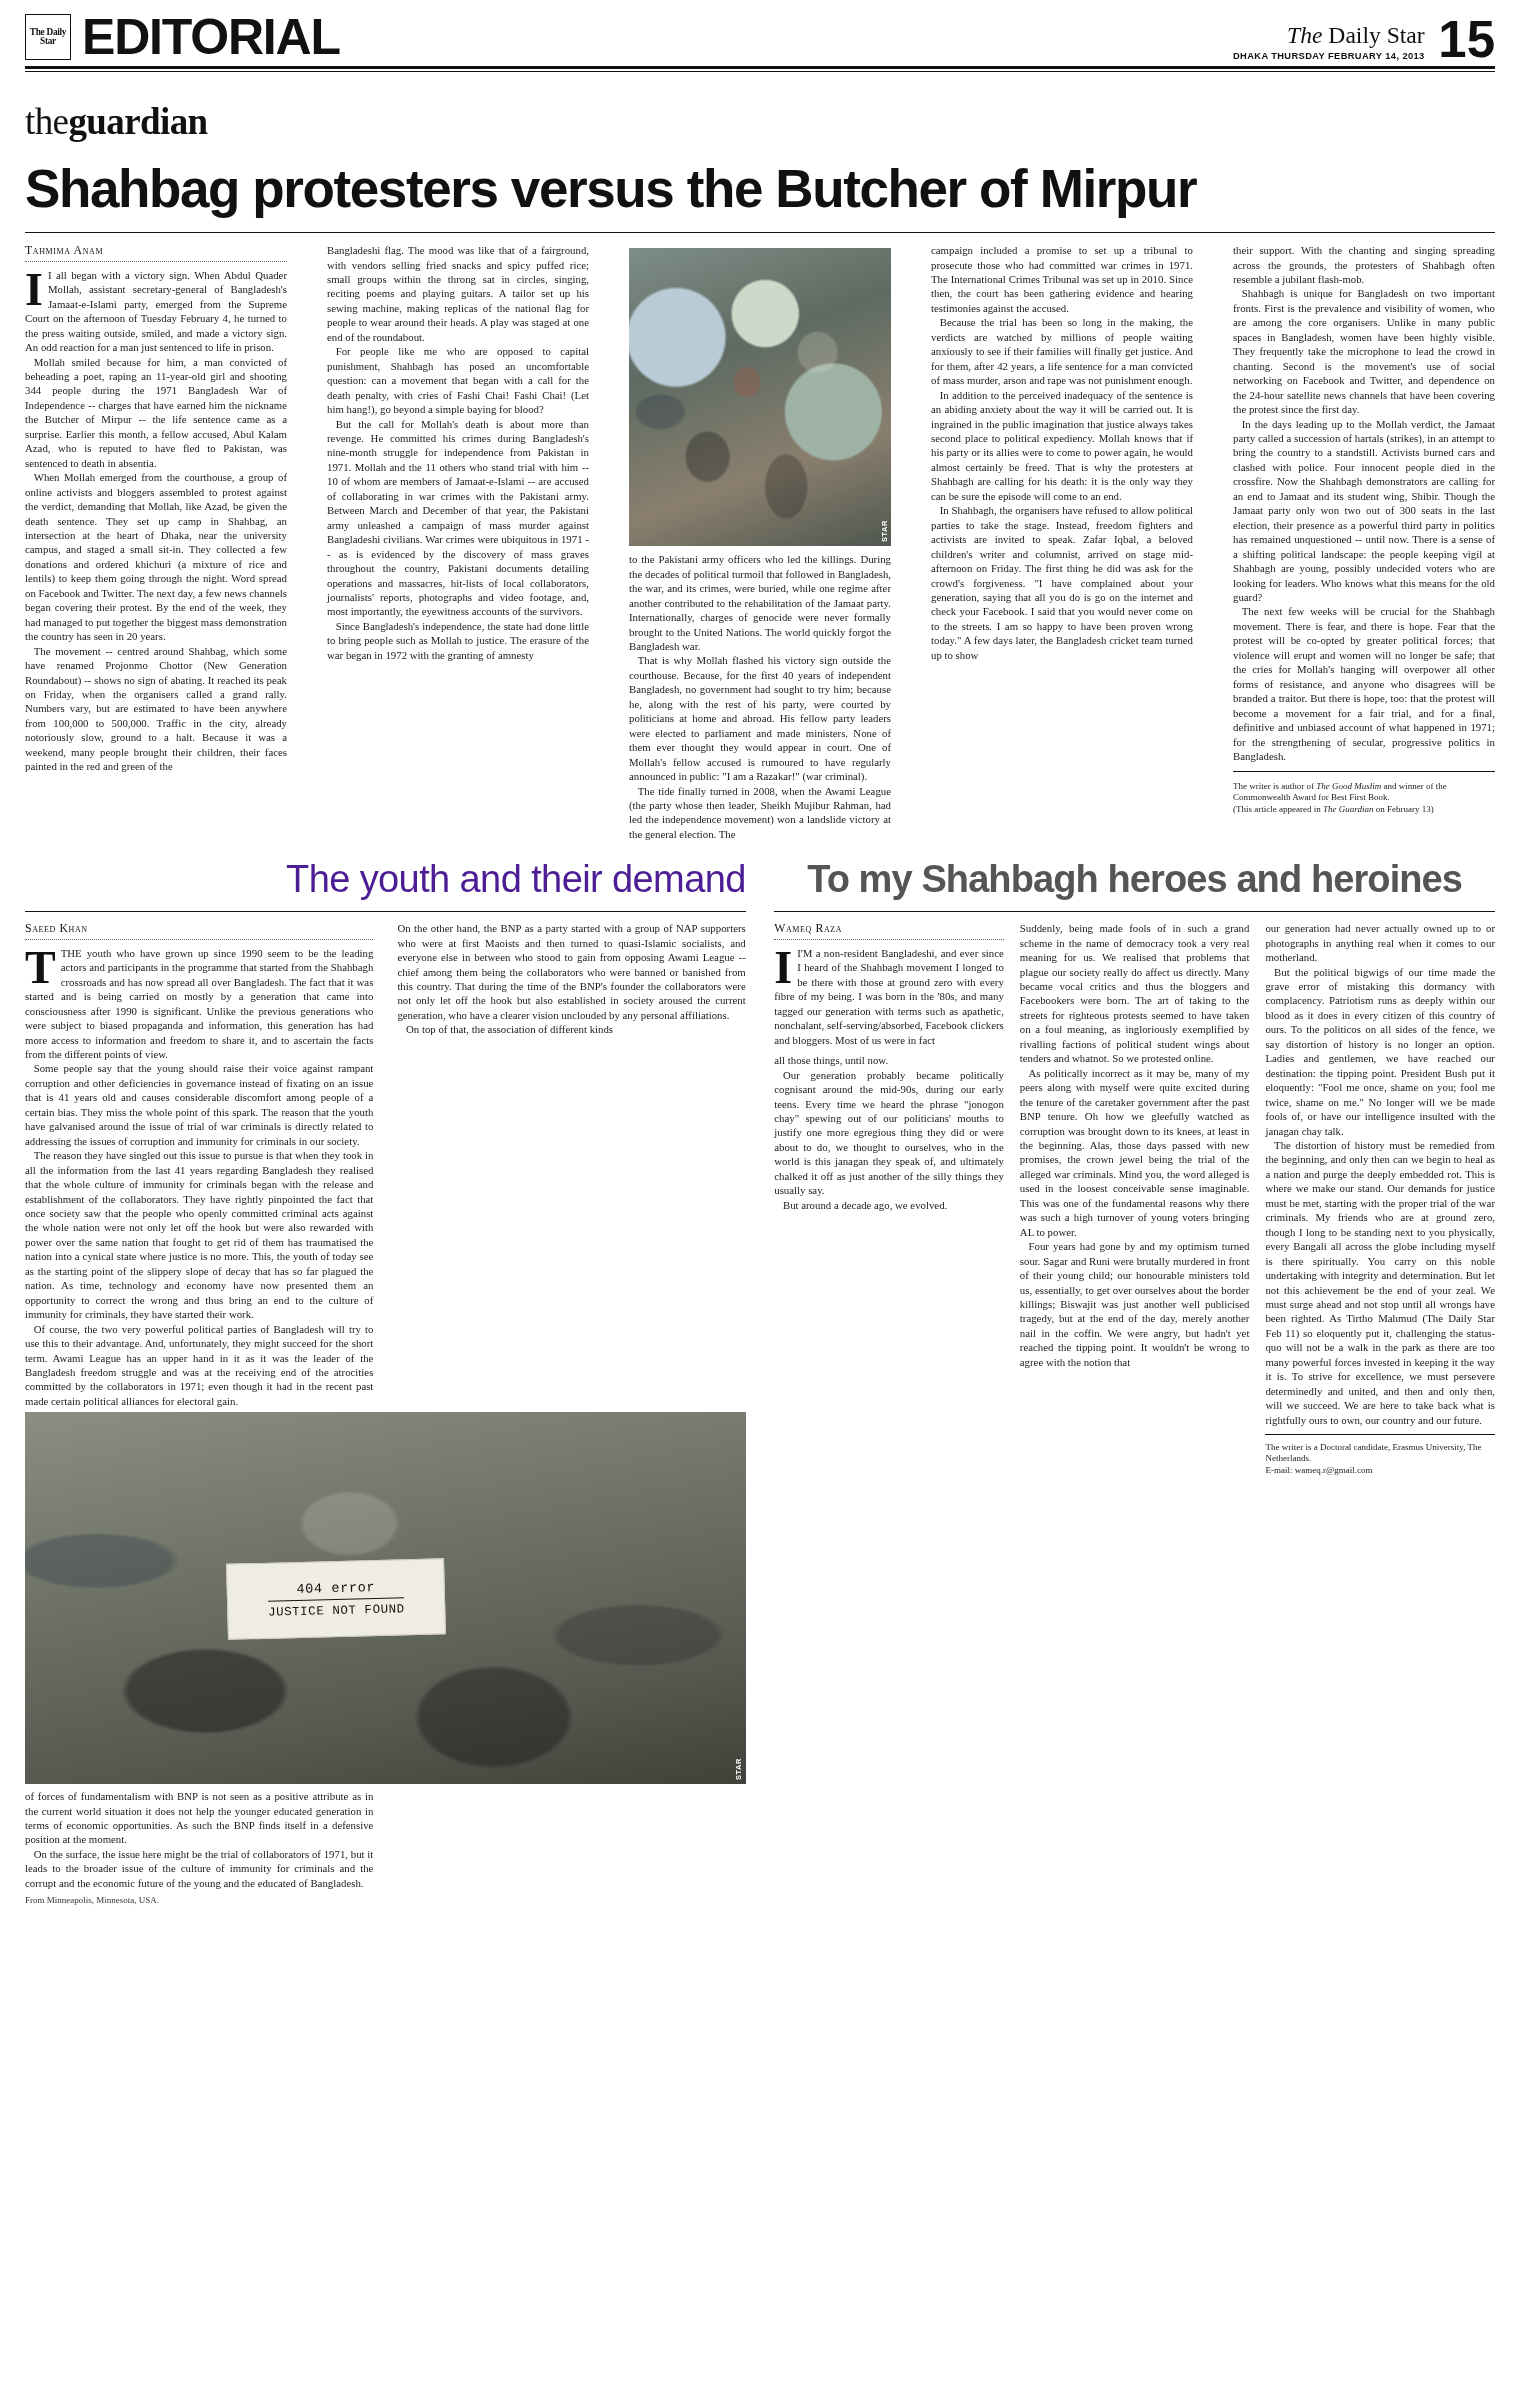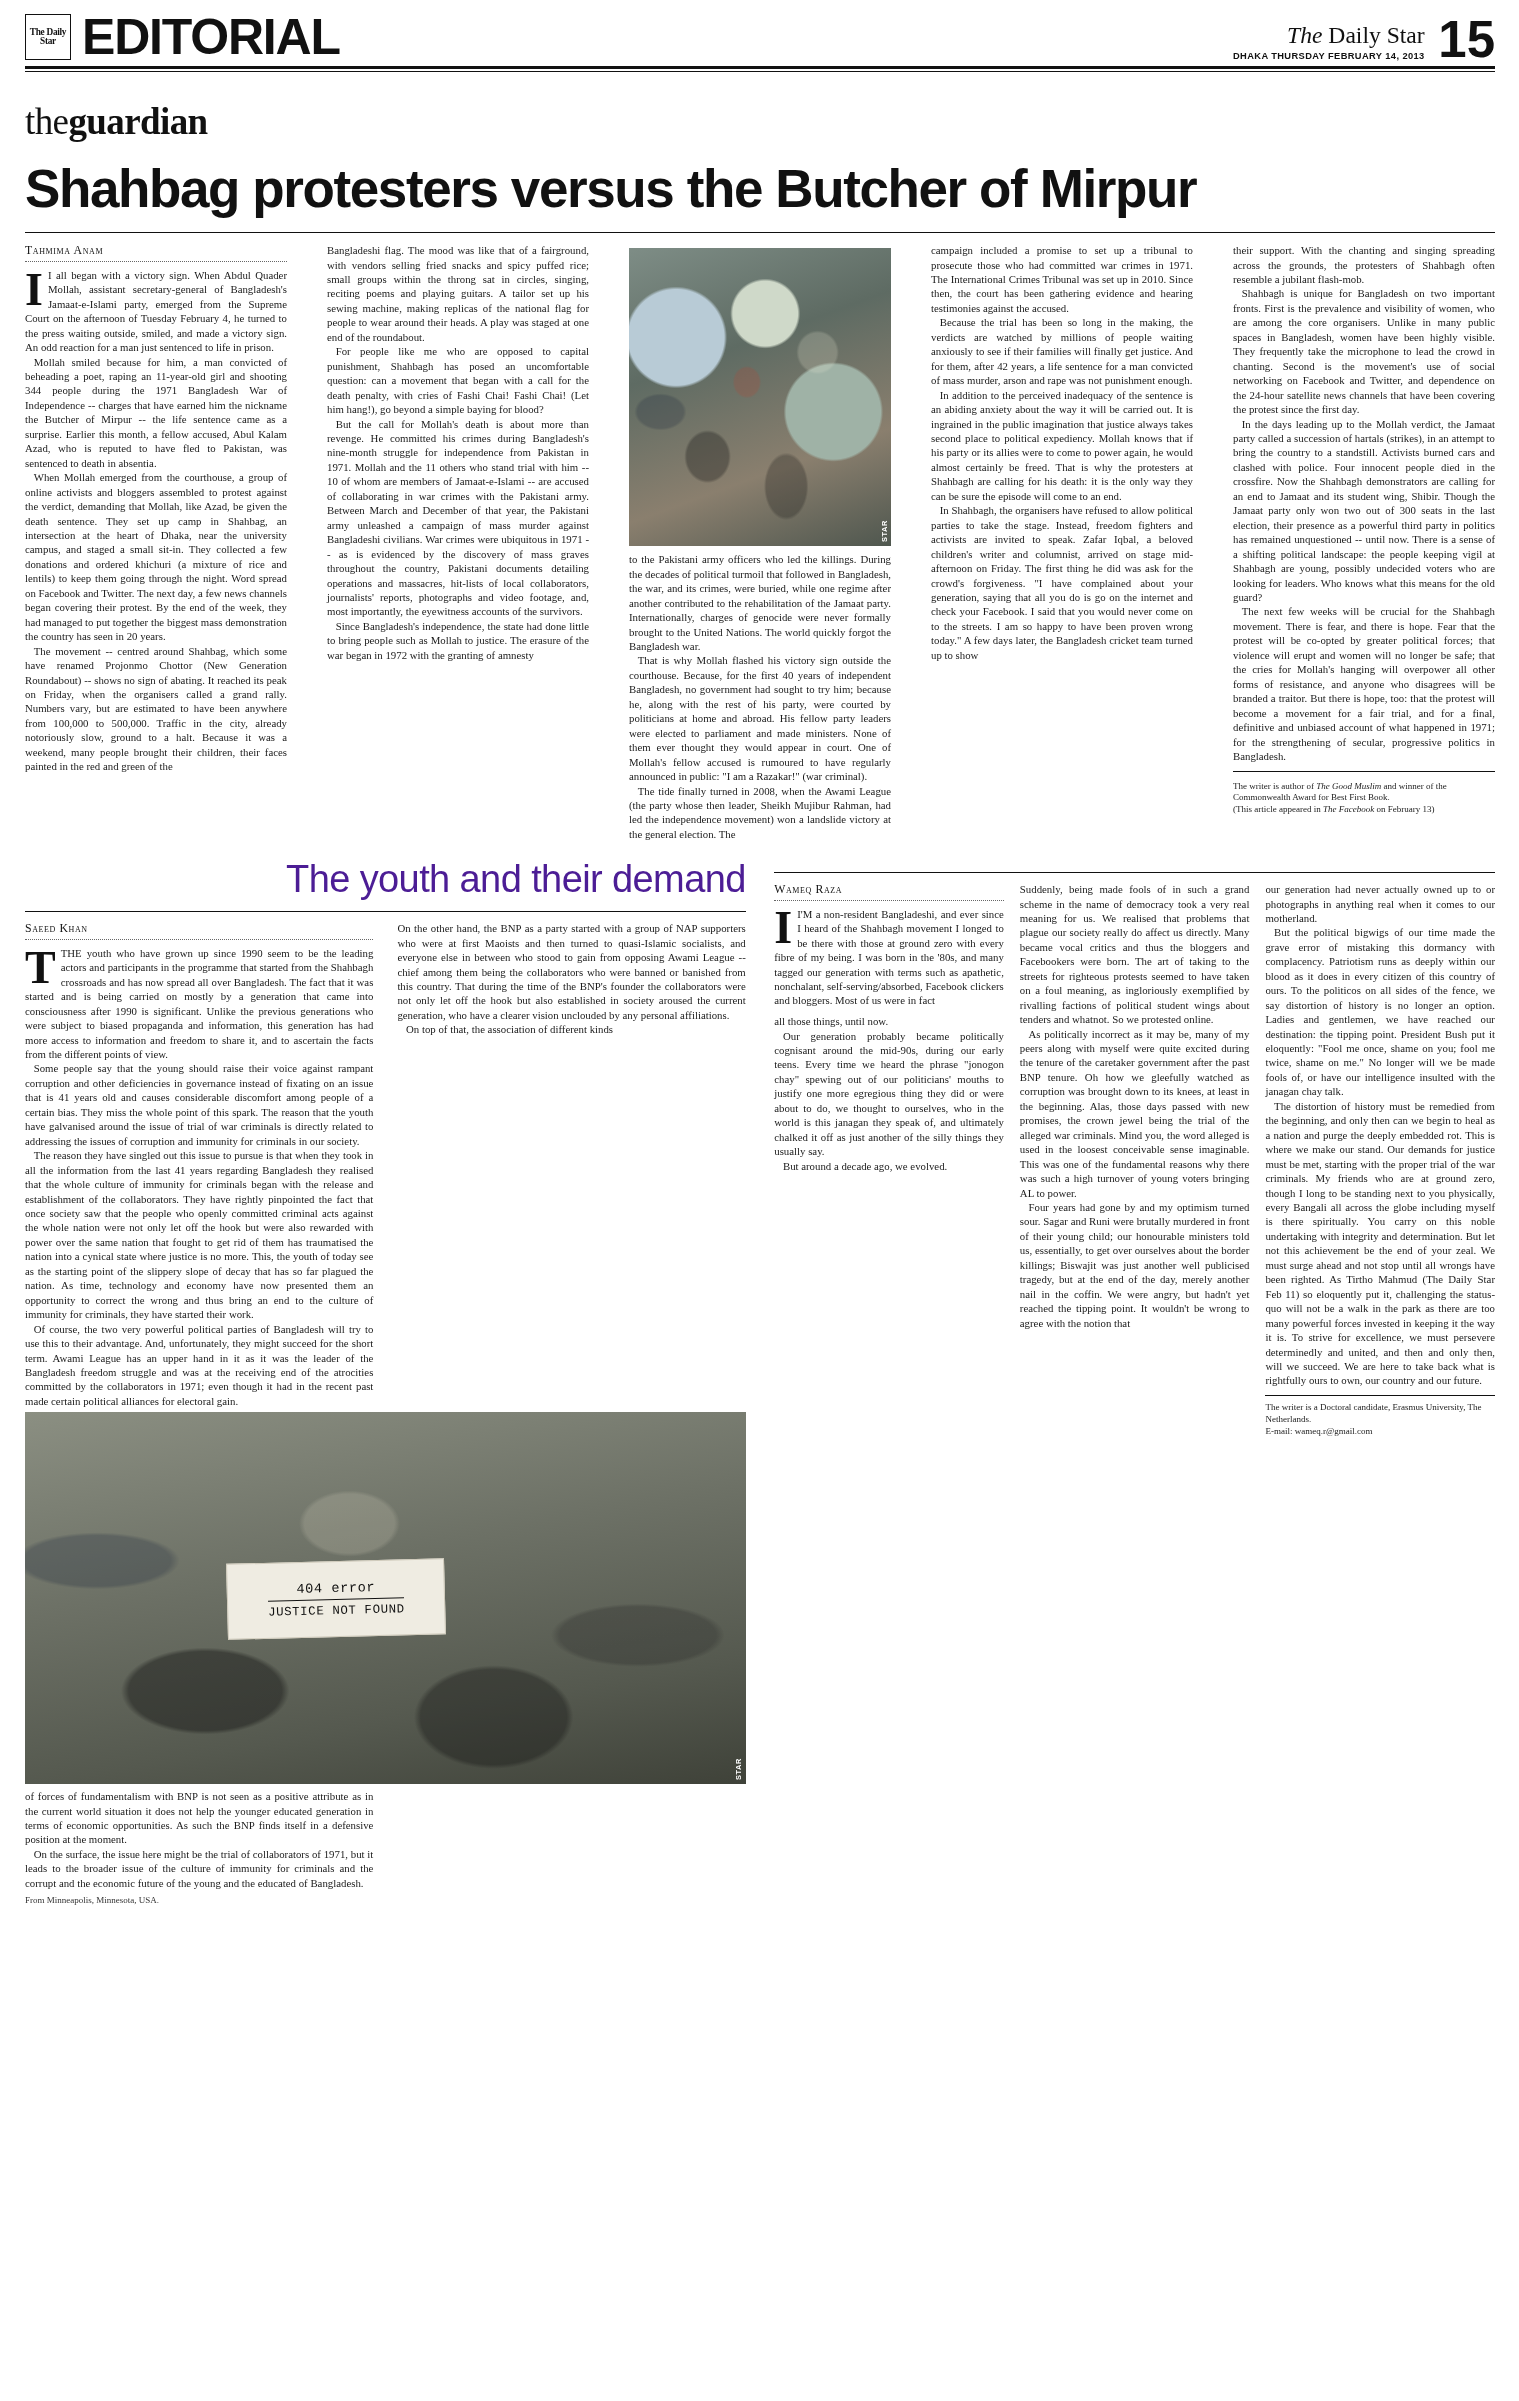--- a/index.html
+++ b/index.html
@@ -246,21 +246,21 @@
       <div class="body-txt">
         <p class="first">their support. With the chanting and singing spreading across the grounds, the protesters of Shahbagh often resemble a jubilant flash-mob.</p>
         <p>Shahbagh is unique for Bangladesh on two important fronts. First is the prevalence and visibility of women, who are among the core organisers. Unlike in many public spaces in Bangladesh, women have been highly visible. They frequently take the microphone to lead the crowd in chanting. Second is the movement's use of social networking on Facebook and Twitter, and dependence on the 24-hour satellite news channels that have been covering the protest since the first day.</p>
         <p>In the days leading up to the Mollah verdict, the Jamaat party called a succession of hartals (strikes), in an attempt to bring the country to a standstill. Activists burned cars and clashed with police. Four innocent people died in the crossfire. Now the Shahbagh demonstrators are calling for an end to Jamaat and its student wing, Shibir. Though the Jamaat party only won two out of 300 seats in the last election, their presence as a powerful third party in politics has remained unquestioned -- until now. There is a sense of a shifting political landscape: the people keeping vigil at Shahbagh are young, possibly undecided voters who are looking for leaders. Who knows what this means for the old guard?</p>
         <p>The next few weeks will be crucial for the Shahbagh movement. There is fear, and there is hope. Fear that the protest will be co-opted by greater political forces; that violence will erupt and women will no longer be safe; that the cries for Mollah's hanging will overpower all other forms of resistance, and anyone who disagrees will be branded a traitor. But there is hope, too: that the protest will become a movement for a fair trial, and for a final, definitive and unbiased account of what happened in 1971; for the strengthening of secular, progressive politics in Bangladesh.</p>
       </div>
       <div class="writer-rule"></div>
       <div class="writer-note">
         <span>The writer is author of </span><span class="italic">The Good Muslim</span><span> and winner of the Commonwealth Award for Best First Book.</span>
         <br>
-        <span>(This article appeared in </span><span class="italic">The Facebook</span><span> on February 13)</span>
+        <span>(This article appeared in </span><span class="italic">The Guardian</span><span> on February 13)</span>
       </div>
     </div>
   </div>
 
   <div class="lower">
 
     <div>
       <div class="head2">The youth and their demand</div>
       <div class="rule-med2"></div>
       <div class="cols2in">
@@ -297,20 +297,21 @@
         <div class="body-txt">
           <p class="first">of forces of fundamentalism with BNP is not seen as a positive attribute as in the current world situation it does not help the younger educated generation in terms of economic opportunities. As such the BNP finds itself in a defensive position at the moment.</p>
           <p>On the surface, the issue here might be the trial of collaborators of 1971, but it leads to the broader issue of the culture of immunity for criminals and the corrupt and the economic future of the young and the educated of Bangladesh.</p>
           <div class="caption-src">From Minneapolis, Minnesota, USA.</div>
         </div>
         <div></div>
       </div>
     </div>
 
     <div>
+      <div class="head3">To my Shahbagh heroes and heroines</div>
       <div class="rule-med2"></div>
 
       <div style="display:grid; grid-template-columns:1fr 1fr 1fr; column-gap:16px; margin-top:8.7px;">
 
         <div>
           <div class="byline">Wameq Raza</div>
           <div class="byline-rule"></div>
           <div class="body-txt">
             <p class="first"><span class="dropcap">I</span><span>I'M a non-resident Bangladeshi, and ever since I heard of the Shahbagh movement I longed to be there with those at ground zero with every fibre of my being. I was born in the '80s, and many tagged our generation with terms such as apathetic, nonchalant, self-serving/absorbed, Facebook clickers and bloggers. Most of us were in fact</span></p>
           </div>

